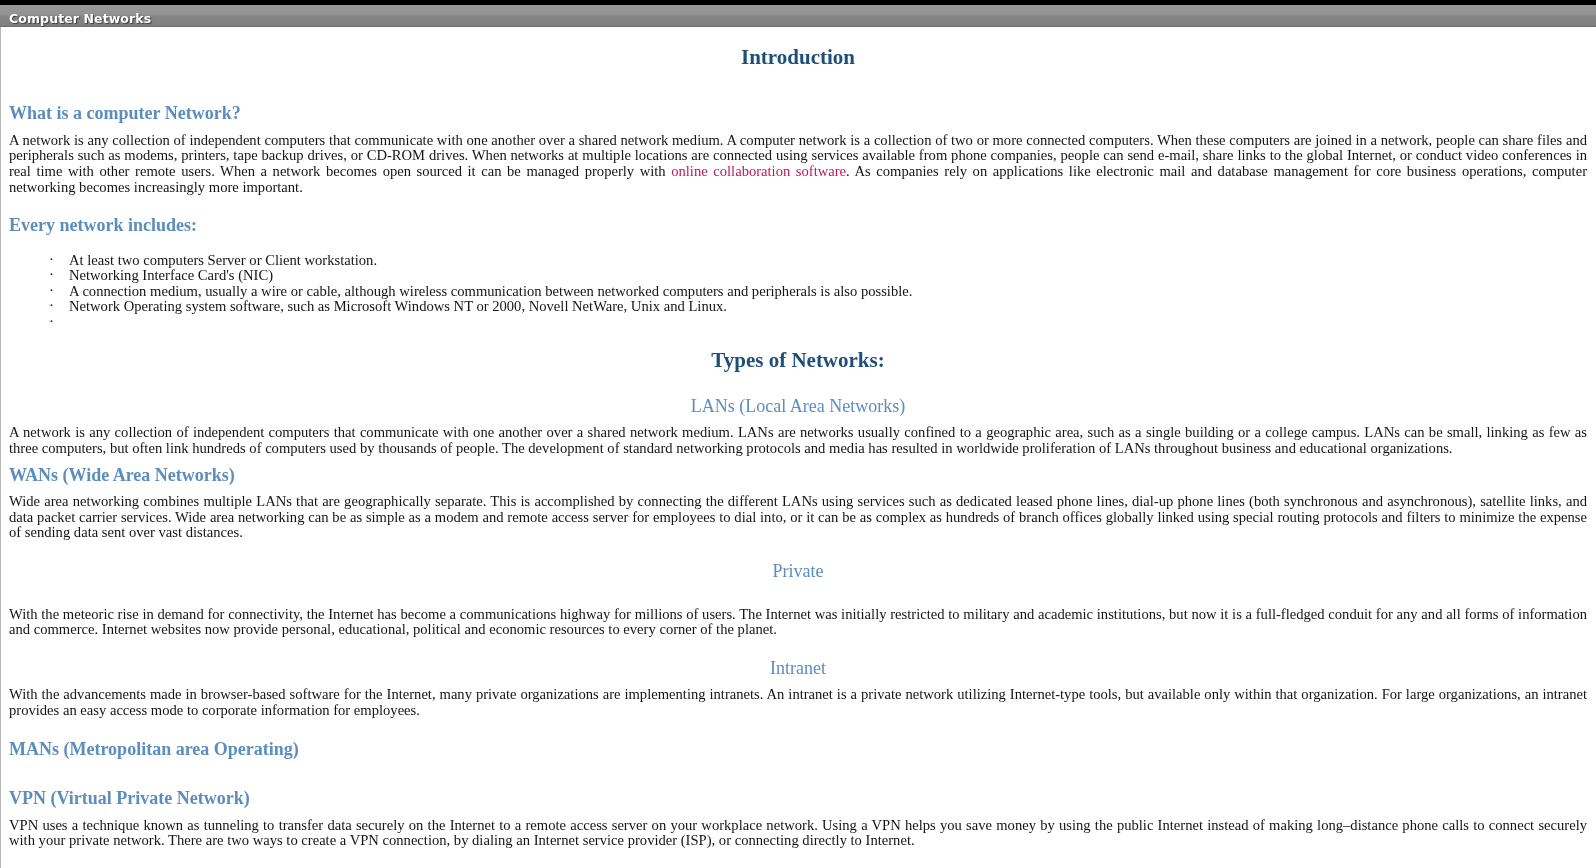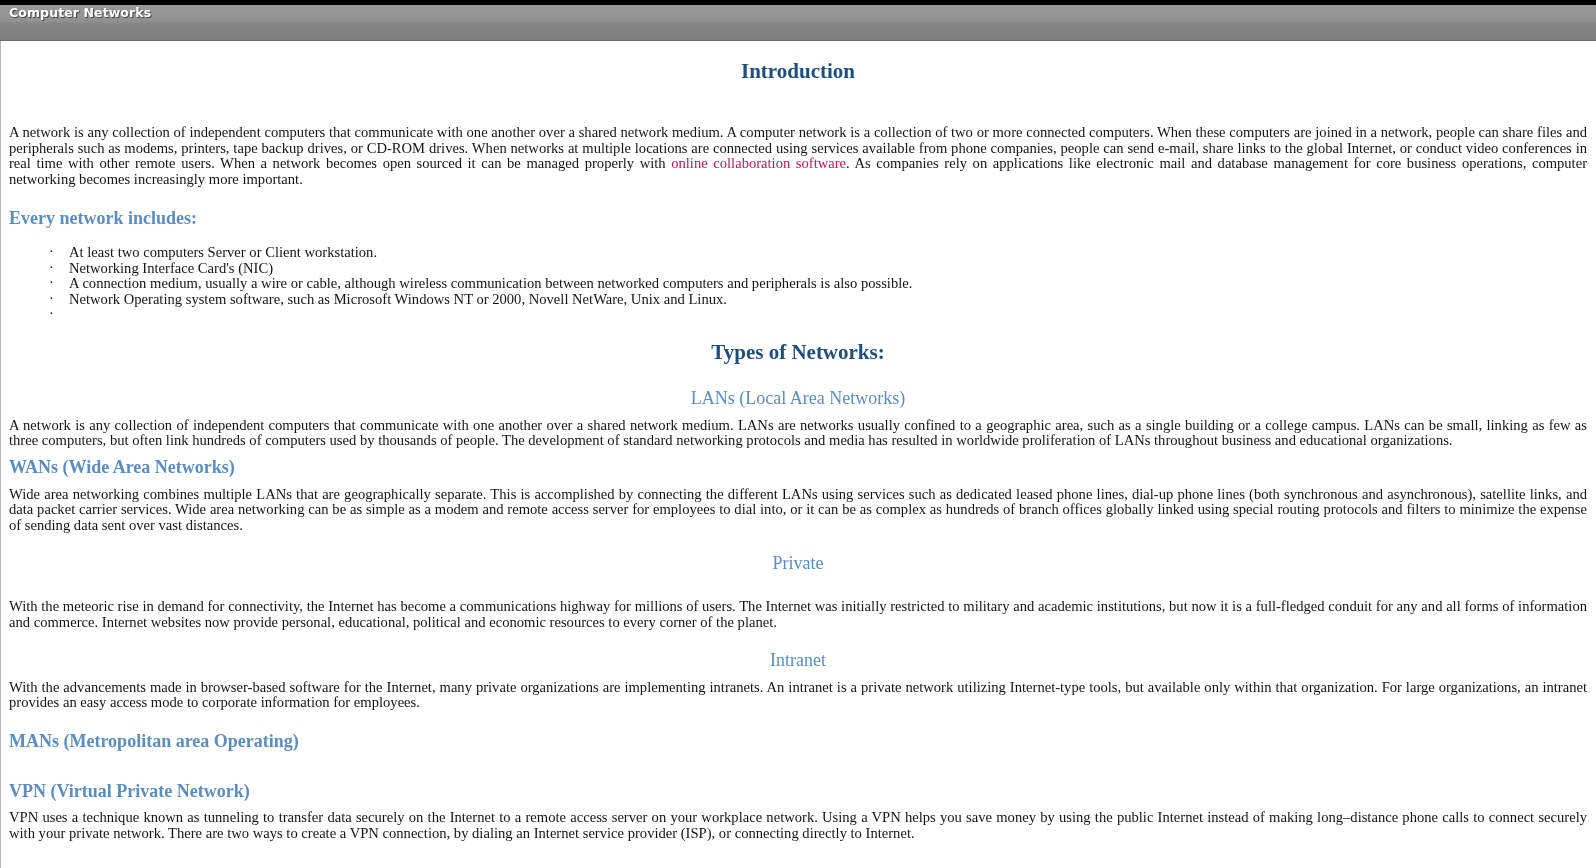--- a/index.html
+++ b/index.html
@@ -14,25 +14,25 @@
     font-family: "Liberation Serif", "DejaVu Serif", serif;
     color: #111111;
   }
 
   
   #window-topstrip {
     height: 5px;
     background: #000000;
   }
   #titlebar {
-    height: 36px;
+    height: 22px;
     background: linear-gradient(to bottom, #9a9a9a 0%, #929292 45%, #858585 55%, #7e7e7e 100%);
     border-bottom: 1px solid #6e6e6e;
     display: flex;
-    align-items: flex-start;
+    align-items: flex-end;
     box-sizing: border-box;
   }
   #titlebar-title {
     font-family: "DejaVu Sans", "Liberation Sans", sans-serif;
     font-size: 12.5px;
     font-weight: bold;
     color: #ffffff;
     text-shadow: 1px 1px 1px rgba(0,0,0,0.55);
     padding-left: 9px;
     letter-spacing: 0.1px;
@@ -130,20 +130,21 @@
   <span id="titlebar-title">Computer Networks</span>
 </div>
 
 <div id="doc">
   <div id="doc-inner">
 
     <h1 class="center-title" id="title-introduction">Introduction</h1>
 
     <div class="spacer-34"></div>
 
+    <h2 class="h-bold">What is a computer Network?</h2>
     <div class="spacer-8"></div>
     <p class="body"><span>A network is any collection of independent computers that communicate with one another over a shared network medium. A computer network is a collection of two or more connected computers. When these computers are joined in a network, people can share files and peripherals such as modems, printers, tape backup drives, or CD-ROM drives. When networks at multiple locations are connected using services available from phone companies, people can send e-mail, share links to the global Internet, or conduct video conferences in real time with other remote users. When a network becomes open sourced it can be managed properly with </span><a class="inline-link" href="#">online collaboration software</a><span>. As companies rely on applications like electronic mail and database management for core business operations, computer networking becomes increasingly more important.</span></p>
 
     <div class="spacer-20"></div>
 
     <h2 class="h-bold">Every network includes:</h2>
     <div class="spacer-8"></div>
     <ul class="doc-list">
       <li>At least two computers Server or Client workstation.</li>
       <li>Networking Interface Card's (NIC)</li>

